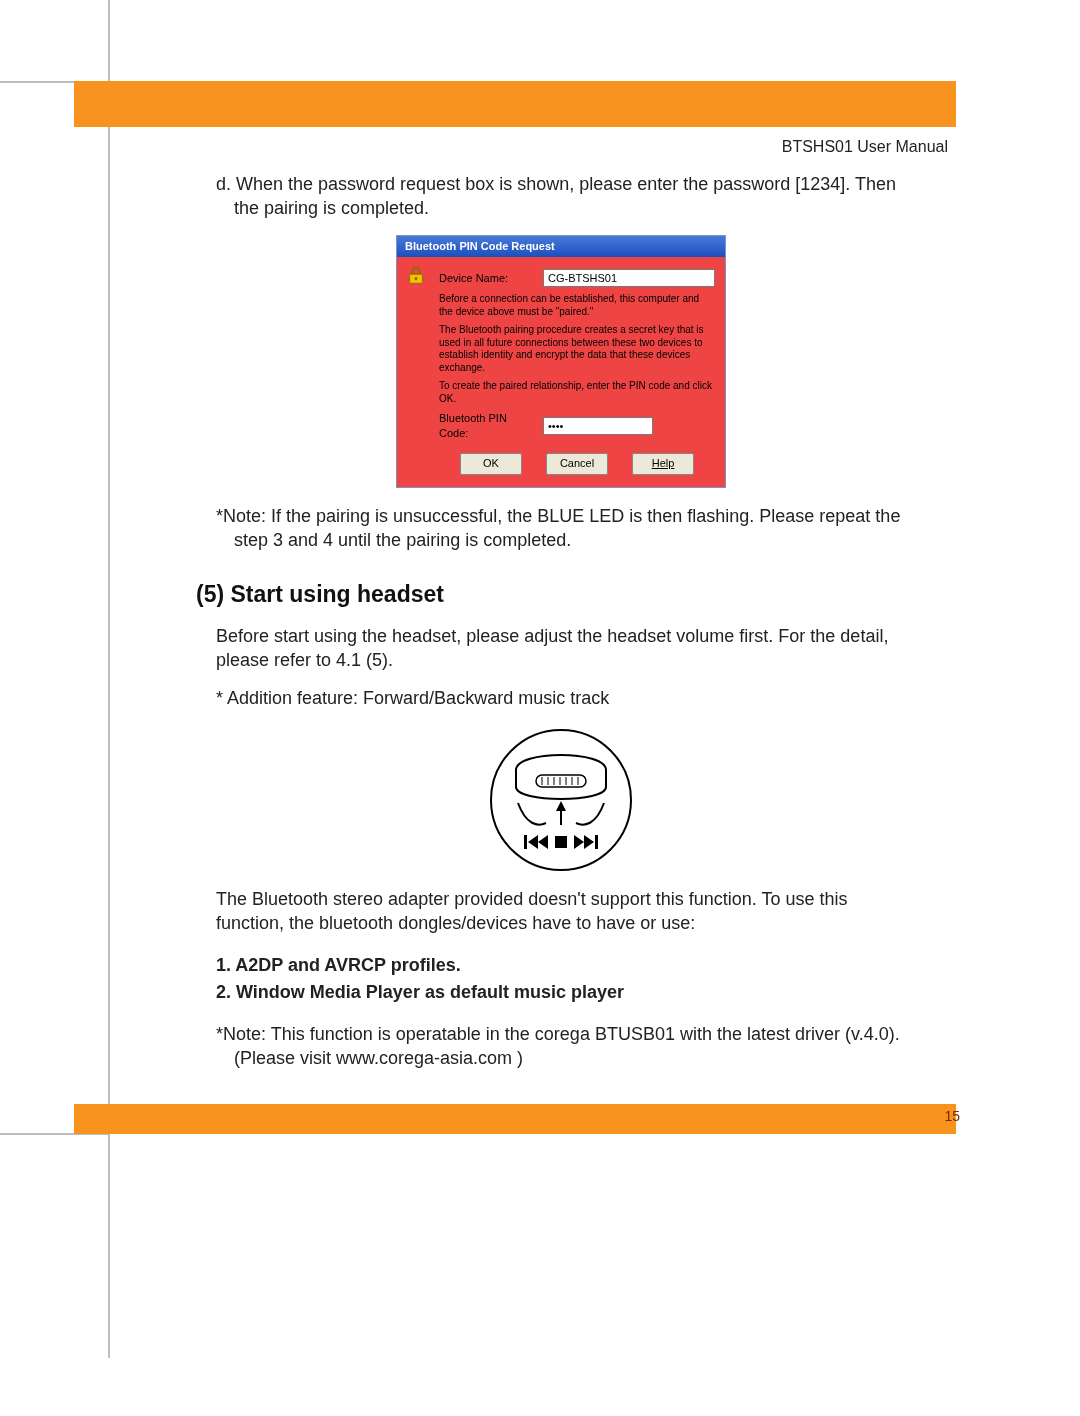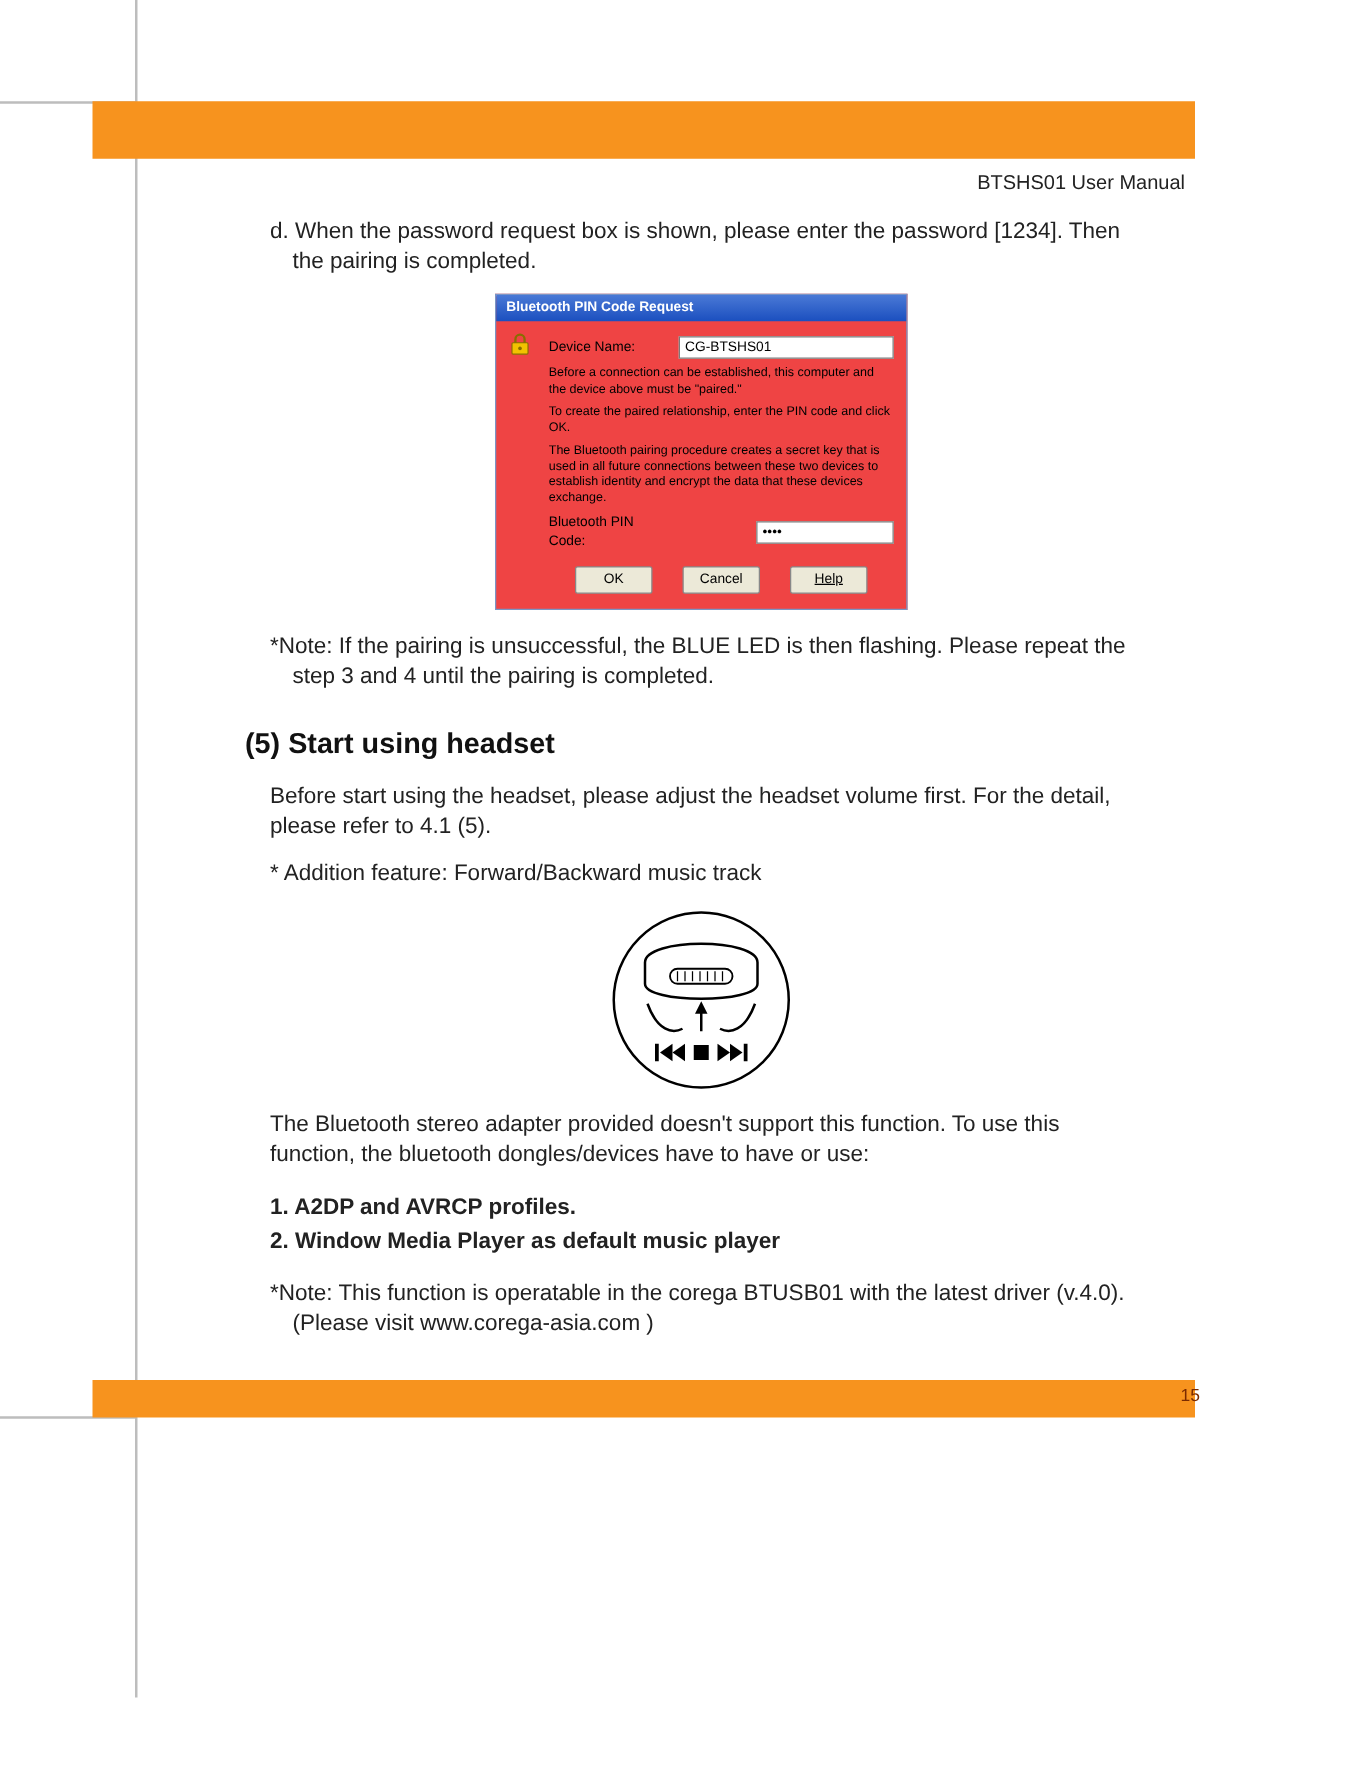--- a/index.html
+++ b/index.html
@@ -109,21 +109,21 @@
     background: linear-gradient(#4a79d6, #1b4fbf);
     color: #fff;
     font-weight: bold;
     padding: 3px 8px 4px 8px;
     font-size: 11px;
   }
   .dlg-body {
     padding: 8px 10px 10px 10px;
     position: relative;
   }
-  .dlg-row { margin: 4px 0; display: flex; align-items: center; gap: 6px; justify-content: space-between; }
+  .dlg-row { margin: 4px 0; display: flex; align-items: center; gap: 6px; }
   .dlg-row.lab-row { display: flex; }
   .dlg-lab { width: 98px; }
   .dlg-field {
     flex: 1;
     background: #fff;
     border: 1px solid #7a7a7a;
     height: 16px;
     line-height: 16px;
     padding: 0 4px;
     font-size: 11px;
@@ -182,22 +182,22 @@
           <rect x="5" y="10" width="14" height="10" rx="1" fill="#f2c200" stroke="#8a6d00"></rect>
           <path d="M8 10 V7 a4 4 0 0 1 8 0 V10" fill="none" stroke="#8a6d00" stroke-width="2"></path>
           <circle cx="12" cy="15" r="1.6" fill="#8a6d00"></circle>
         </svg>
         <div class="dlg-inner">
           <div class="dlg-row lab-row">
             <span class="dlg-lab">Device Name:</span>
             <span class="dlg-field">CG-BTSHS01</span>
           </div>
           <div class="dlg-text">Before a connection can be established, this computer and the device above must be "paired."</div>
+          <div class="dlg-text">The Bluetooth pairing procedure creates a secret key that is used in all future connections between these two devices to establish identity and encrypt the data that these devices exchange.</div>
           <div class="dlg-text">To create the paired relationship, enter the PIN code and click OK.</div>
-          <div class="dlg-text">The Bluetooth pairing procedure creates a secret key that is used in all future connections between these two devices to establish identity and encrypt the data that these devices exchange.</div>
           <div class="dlg-row lab-row">
             <span class="dlg-lab">Bluetooth PIN Code:</span>
             <span class="dlg-field" style="width:100px;flex:0 0 100px">••••</span>
           </div>
           <div class="dlg-btns">
             <div class="dlg-btn">OK</div>
             <div class="dlg-btn">Cancel</div>
             <div class="dlg-btn" style="text-decoration:underline">Help</div>
           </div>
         </div>

